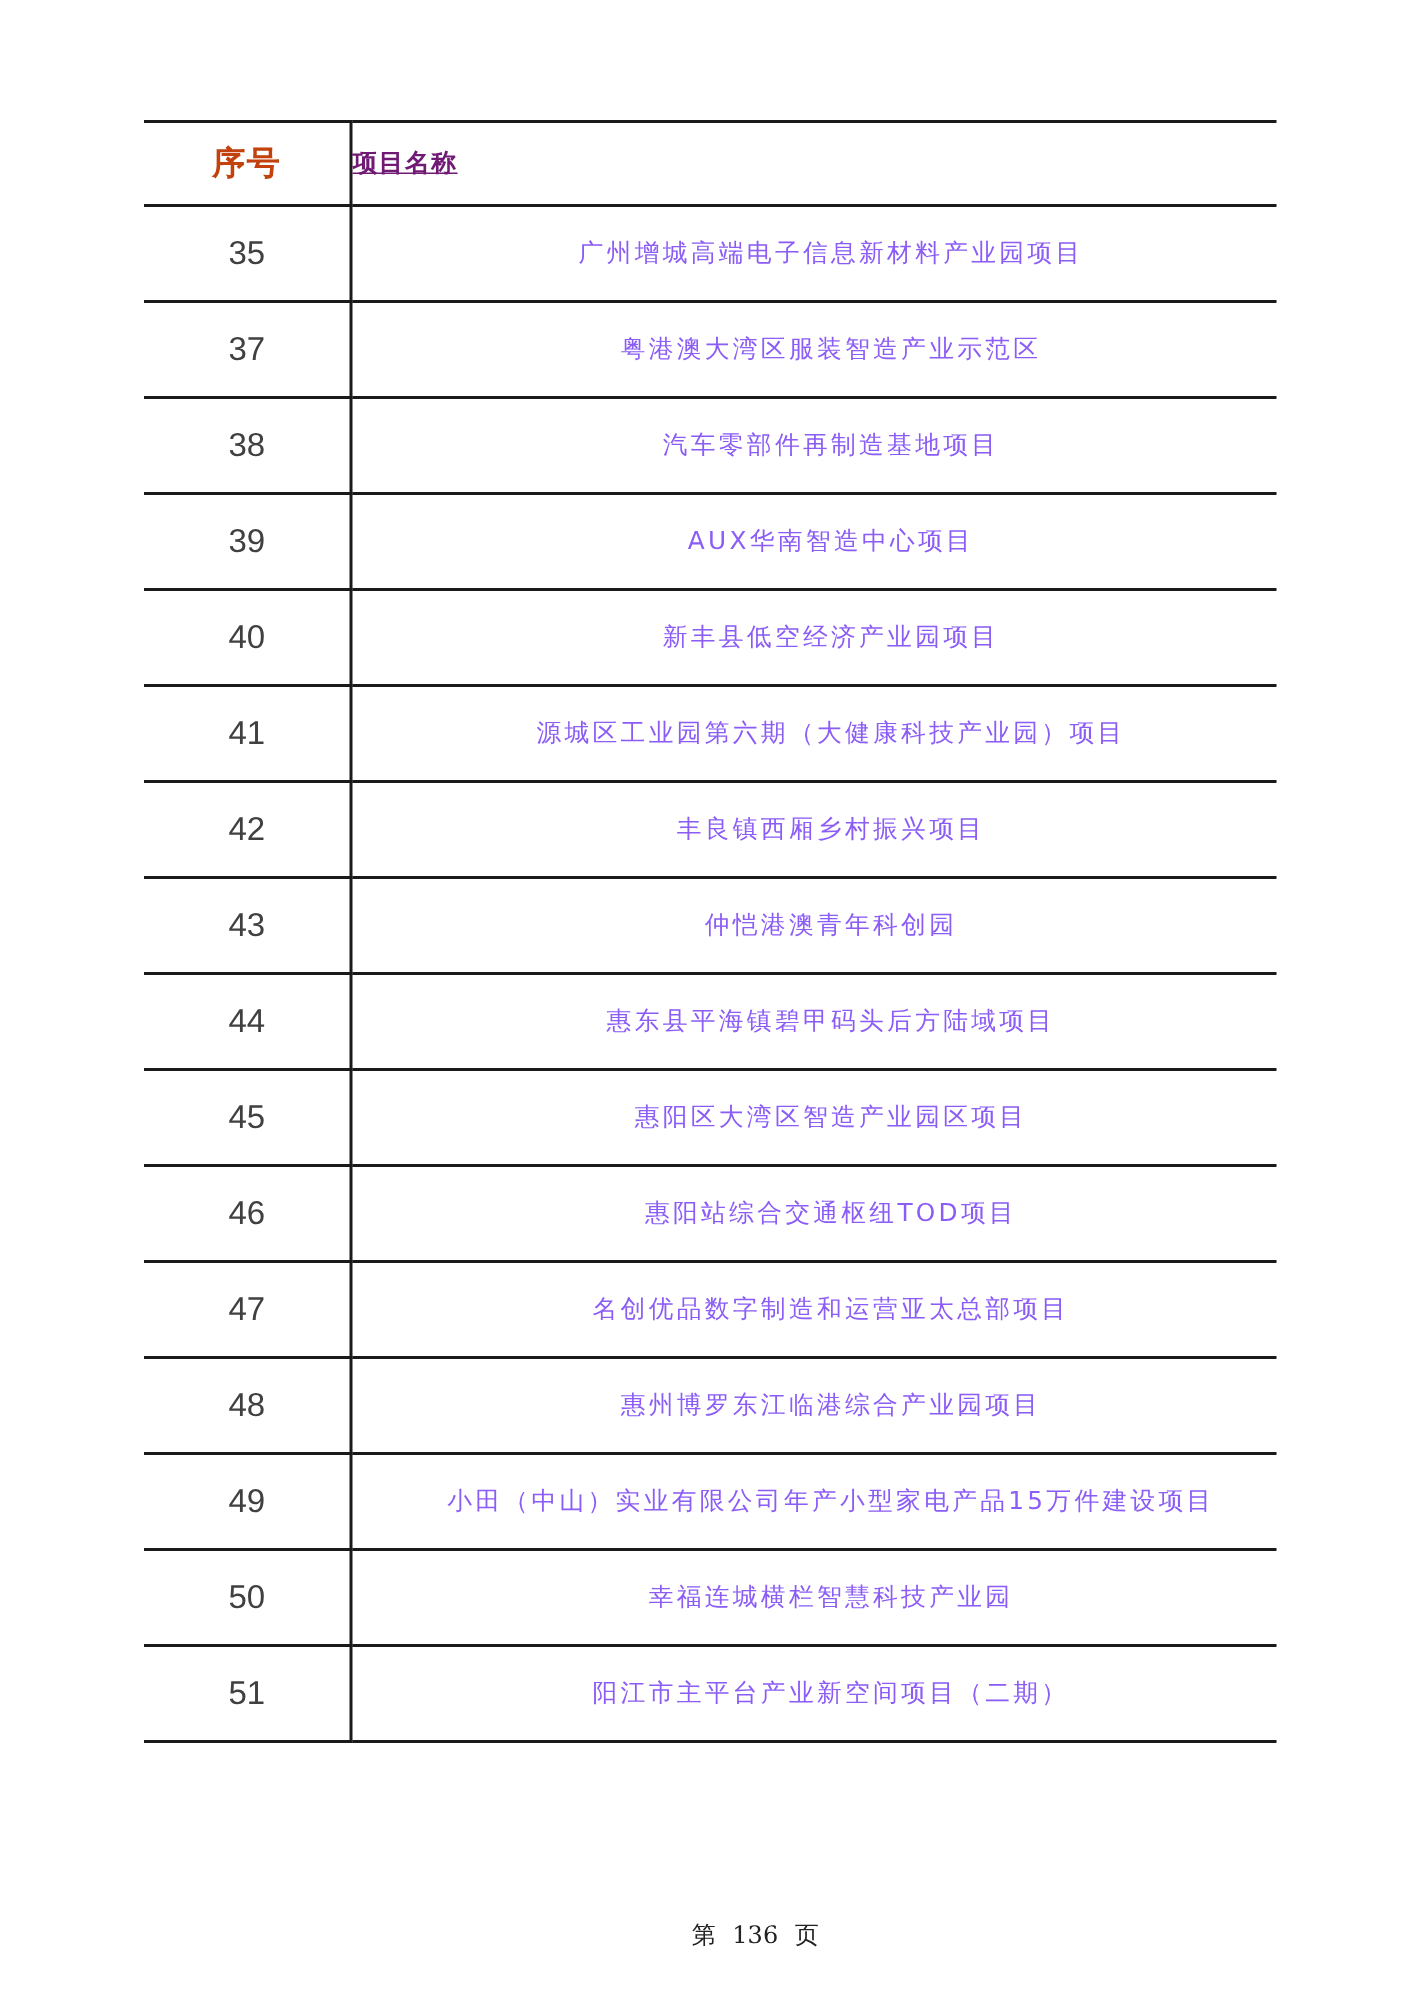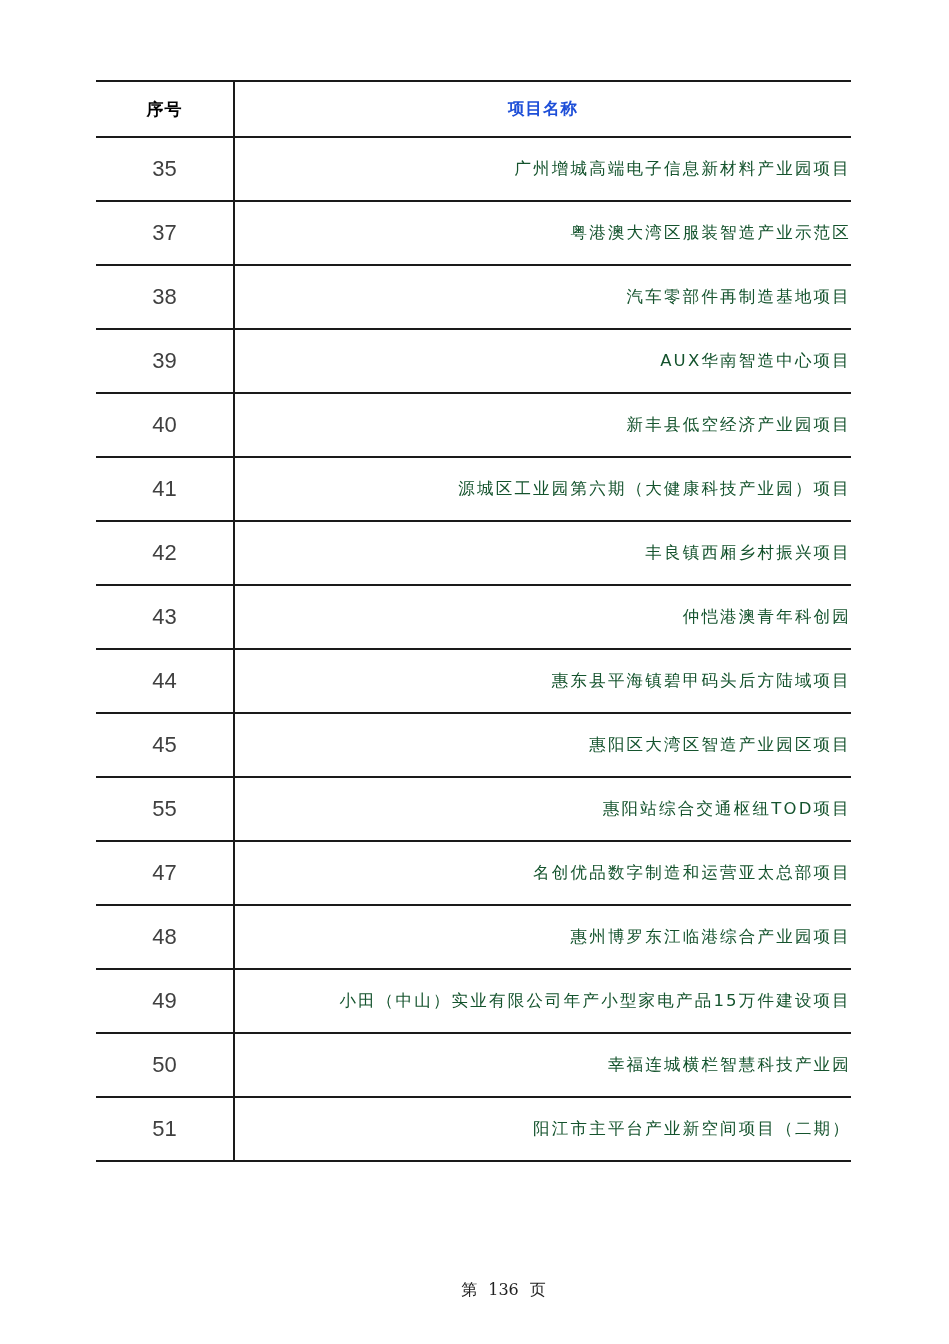--- a/index.html
+++ b/index.html
@@ -9,23 +9,23 @@
     position: absolute; left: 96px; top: 80px; width: 755px;
     border-collapse: collapse;
   }
   .page-table td, .page-table th {
     border-top: 2px solid #1a1a1a; border-bottom: 2px solid #1a1a1a;
     padding: 0; height: 62px; font-weight: normal;
   }
   .page-table th { height: 54px; font-size: 17px; font-weight: bold; color: #111; letter-spacing: 1px; }
   .page-table .col-no { width: 137px; text-align: center; border-right: 2px solid #1a1a1a;
     font-family: "Liberation Sans", sans-serif; font-size: 22px; color: #404040; }
-  .page-table th.col-no { font-family: Liberation Sans, sans-serif; font-size: 17px; color: #000000; }
-  .page-table .col-name { text-align: right; padding-left: 22px; font-size: 16.5px; letter-spacing: 2.2px; color: #14532d; }
-  .page-table th.col-name { text-align: center; padding-left: 0; letter-spacing: 1px; color: #1d4ed8; }
+  .page-table th.col-no { font-family: Liberation Sans, sans-serif; font-size: 22px; color: #c2410c; }
+  .page-table .col-name { text-align: center; padding-left: 22px; font-size: 16.5px; letter-spacing: 2.2px; color: #8b5cf6; }
+  .page-table th.col-name { text-align: left; padding-left: 0; letter-spacing: 1px; color: #701a75; text-decoration: underline; }
   .footer { position: absolute; left: 0; width: 949px; top: 1280px; text-align: center;
     font-family: "DejaVu Serif", serif; font-size: 16px; color: #222; word-spacing: 6px; margin-left: 29px; }
 </style>
 </head>
 <body>
 
 <table class="page-table">
   <thead>
     <tr>
       <th class="col-no">序号</th>
@@ -67,21 +67,21 @@
       </tr>
     <tr>
         <td class="col-no">44</td>
         <td class="col-name">惠东县平海镇碧甲码头后方陆域项目</td>
       </tr>
     <tr>
         <td class="col-no">45</td>
         <td class="col-name">惠阳区大湾区智造产业园区项目</td>
       </tr>
     <tr>
-        <td class="col-no">55</td>
+        <td class="col-no">46</td>
         <td class="col-name">惠阳站综合交通枢纽TOD项目</td>
       </tr>
     <tr>
         <td class="col-no">47</td>
         <td class="col-name">名创优品数字制造和运营亚太总部项目</td>
       </tr>
     <tr>
         <td class="col-no">48</td>
         <td class="col-name">惠州博罗东江临港综合产业园项目</td>
       </tr>

